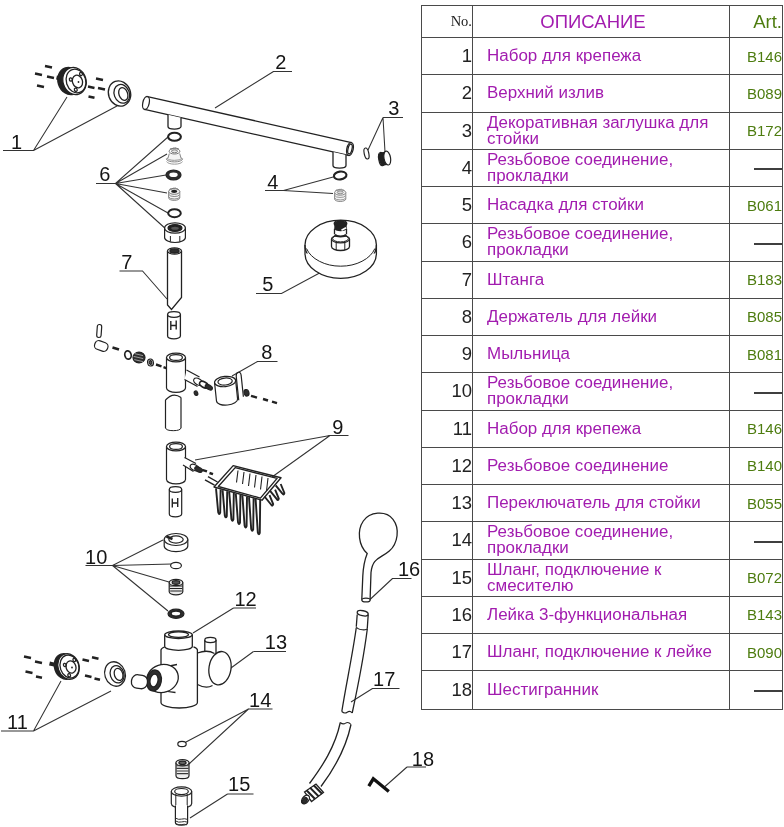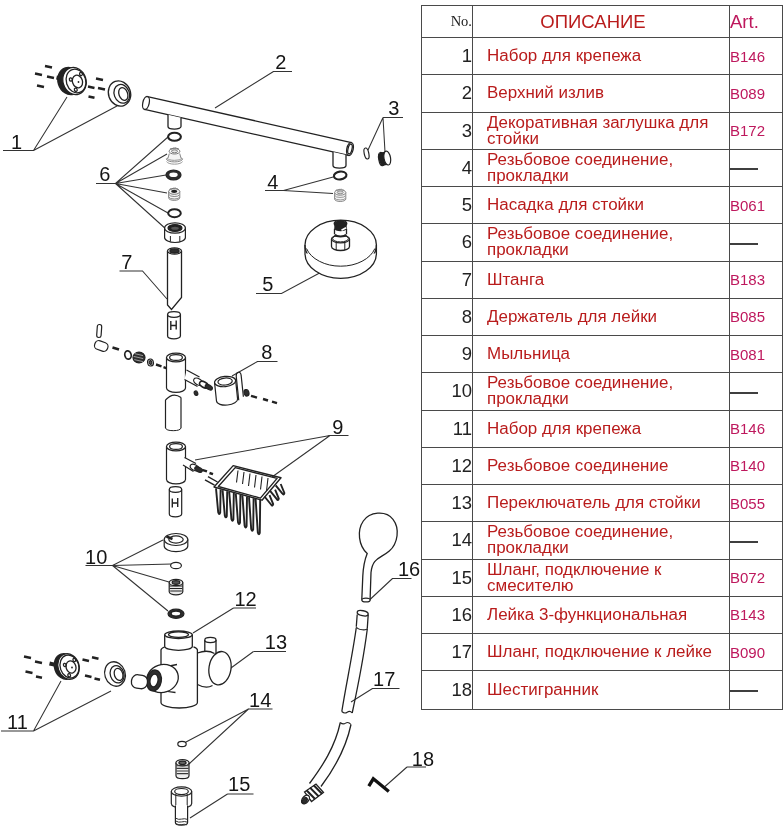--- a/index.html
+++ b/index.html
@@ -3,23 +3,23 @@
 <meta charset="utf-8">
 <style>
 html,body{margin:0;padding:0;background:#fff;}
 #page{position:relative;width:784px;height:827px;background:#fff;overflow:hidden;font-family:"Liberation Sans",sans-serif;color:#1a1a1a;}
 #tblwrap{position:absolute;left:421px;top:5px;}
 table{border-collapse:separate;border-spacing:0;table-layout:fixed;width:362px;border:1px solid #4a4a4a;}
 td{border-right:1px solid #4a4a4a;border-bottom:1px solid #4a4a4a;padding:0;margin:0;vertical-align:middle;overflow:hidden;box-sizing:border-box;}
 td.art{border-right:none;}
 tr.last td{border-bottom:none;}
 td.no{width:51px;text-align:right;font-size:18.5px;color:#222;}
-td.desc{width:257px;font-size:16px;padding-left:14px;line-height:16px;color:#b91c1c;white-space:nowrap;}
+td.desc{width:257px;font-size:16px;padding-left:14px;line-height:16px;color:#a21caf;white-space:nowrap;}
 td.desc .t{display:inline-block;transform:scaleX(1.06);transform-origin:0 50%;}
-td.art{width:52px;text-align:left;font-size:15px;color:#be185d;}
+td.art{width:52px;text-align:right;font-size:15px;color:#4d7c0f;}
 tr.hdr td{height:32px;}
 tr.row td{height:37.25px;}
 td.noh{font-size:14.5px !important;font-family:"Liberation Serif",serif;font-size:14.5px;}
 td.oph{font-size:18.5px !important;text-align:center;padding-left:0;padding-right:16px;}
 td.arh{font-size:18.5px !important;}
 .dash{display:inline-block;width:28px;height:2px;background:#3f3f3f;vertical-align:middle;}
 svg text{font-family:"Liberation Sans",sans-serif;}
 </style>
 </head>
 <body>

